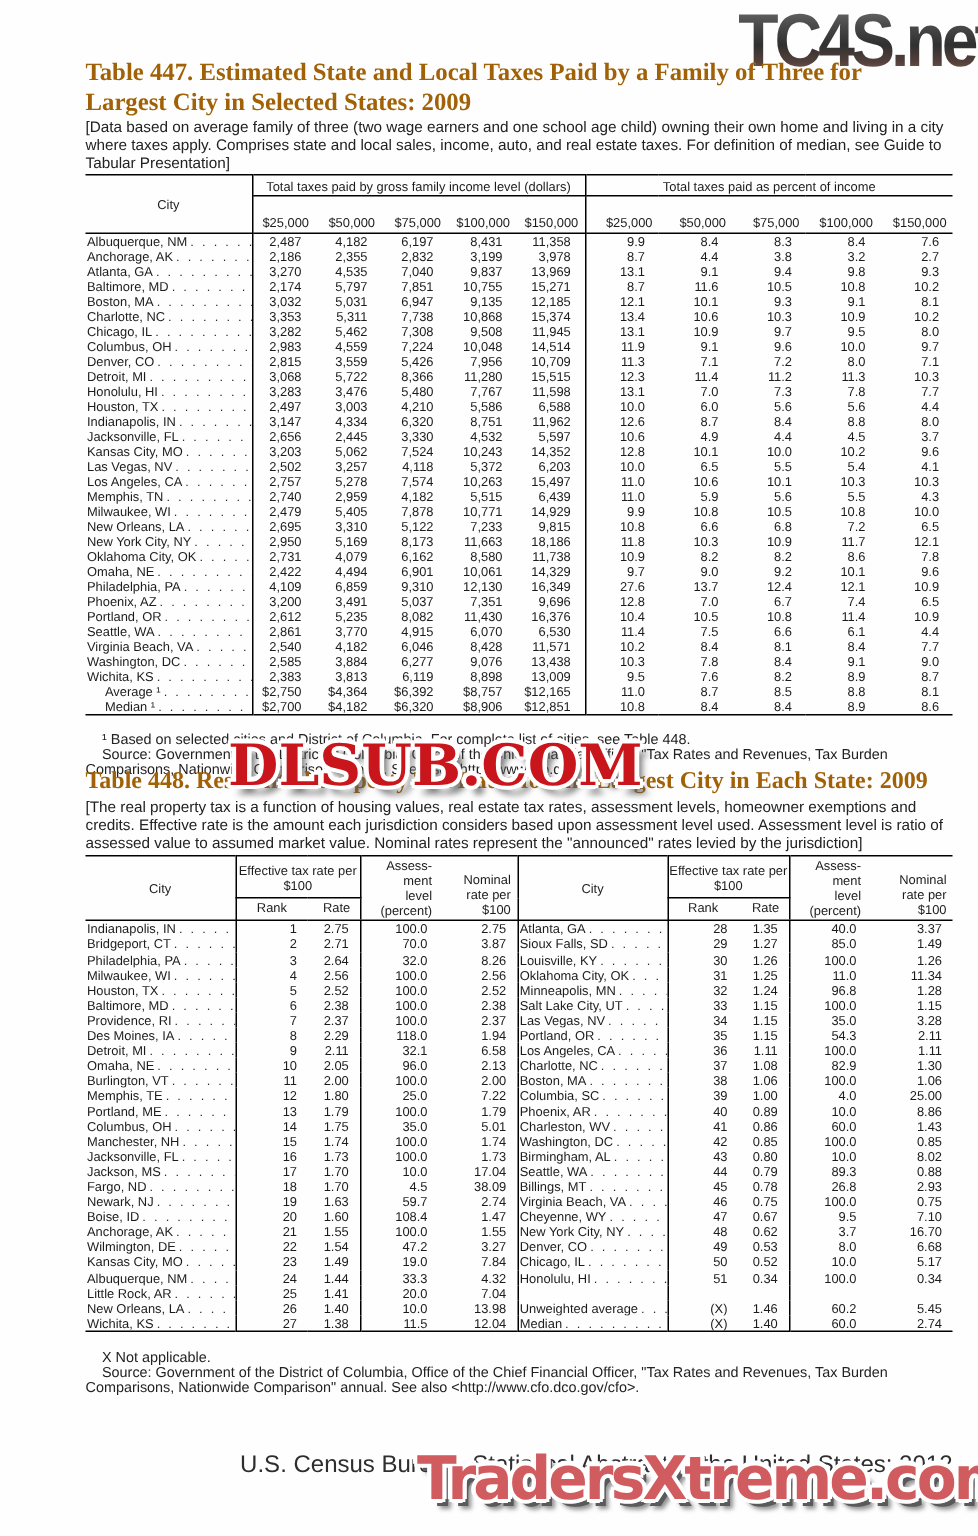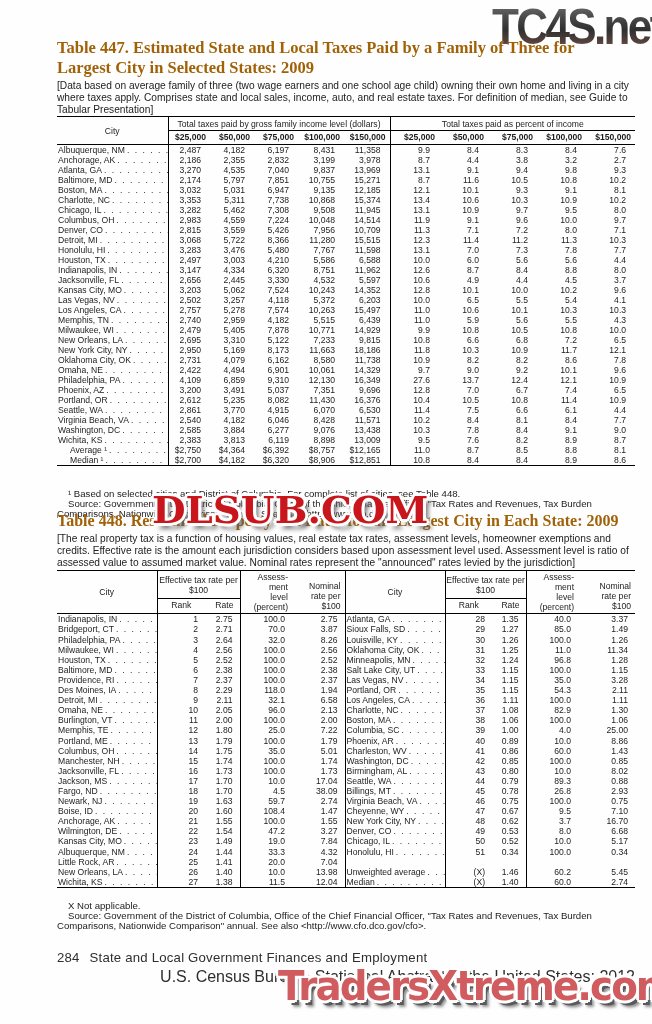--- a/index.html
+++ b/index.html
@@ -45,21 +45,21 @@
   #t448{top:570px;}
   th,td{margin:0;padding:0;font-weight:normal;color:#1c1c1c;overflow:hidden;}
   #t447 th,#t447 td{font-size:8.6px;line-height:10.0px;}
   #t448 th,#t448 td{font-size:8.6px;line-height:10.1px;}
   .bR{border-right:1px solid #000;}
   .bRm{border-right:1.6px solid #000;}
   .hB{border-bottom:1.6px solid #000;}
   .grp{ text-align:center;font-size:8.8px;line-height:10.2px;padding:2px 0 1px 0;border-bottom:1px solid #000;}
   .city-h{text-align:center;vertical-align:middle;font-size:8.8px;}
   th.num,td.num{text-align:right;}
-  #t447 th.num{padding-right:4px;padding-top:1px;padding-bottom:2px;font-weight:bold;}
+  #t447 th.num{padding-right:4px;padding-top:12px;padding-bottom:2px;}
   #t447 td.num{padding-right:9px;}
   #t448 th.rk{text-align:center;padding-bottom:2px;}
   #t448 th.rt{text-align:right;padding-right:6px;padding-bottom:2px;}
   #t448 td.num{padding-right:7px;}
   .eff{ text-align:center;font-size:8.8px;line-height:10.2px;padding:2px 0 1px 0;border-bottom:1px solid #000;}
   .stack{white-space:pre-line;text-align:right;font-size:8.8px;line-height:9.7px;padding:1px 4px 1px 0;}
   .vtop{vertical-align:top;}
   .vbot{vertical-align:bottom;padding-bottom:2px;text-align:right;}
   .cwrap{display:flex;align-items:baseline;padding-left:1px;}
   .cname{white-space:nowrap;}
@@ -1343,20 +1343,17 @@
       </tbody>
   </table>
 
   <p class="fn" id="xnote448">
       <span class="ind">X Not applicable.</span>
     </p>
   <p class="fn" id="src448">
       <span class="ind">Source: Government of the District of Columbia, Office of the Chief Financial Officer, "Tax Rates and Revenues, Tax Burden Comparisons, Nationwide Comparison" annual. See also &lt;http://www.cfo.dco.gov/cfo&gt;.</span>
     </p>
 
-  <div id="footer-line">
-    <span class="pg">284</span><span>State and Local Government Finances and Employment</span>
-  </div>
   <div id="census-line">U.S. Census Bureau, Statistical Abstract of the United States: 2012</div>
 
   <div class="wm-bottom">TradersXtreme.com</div>
 
 </div>
 
 </body></html>

